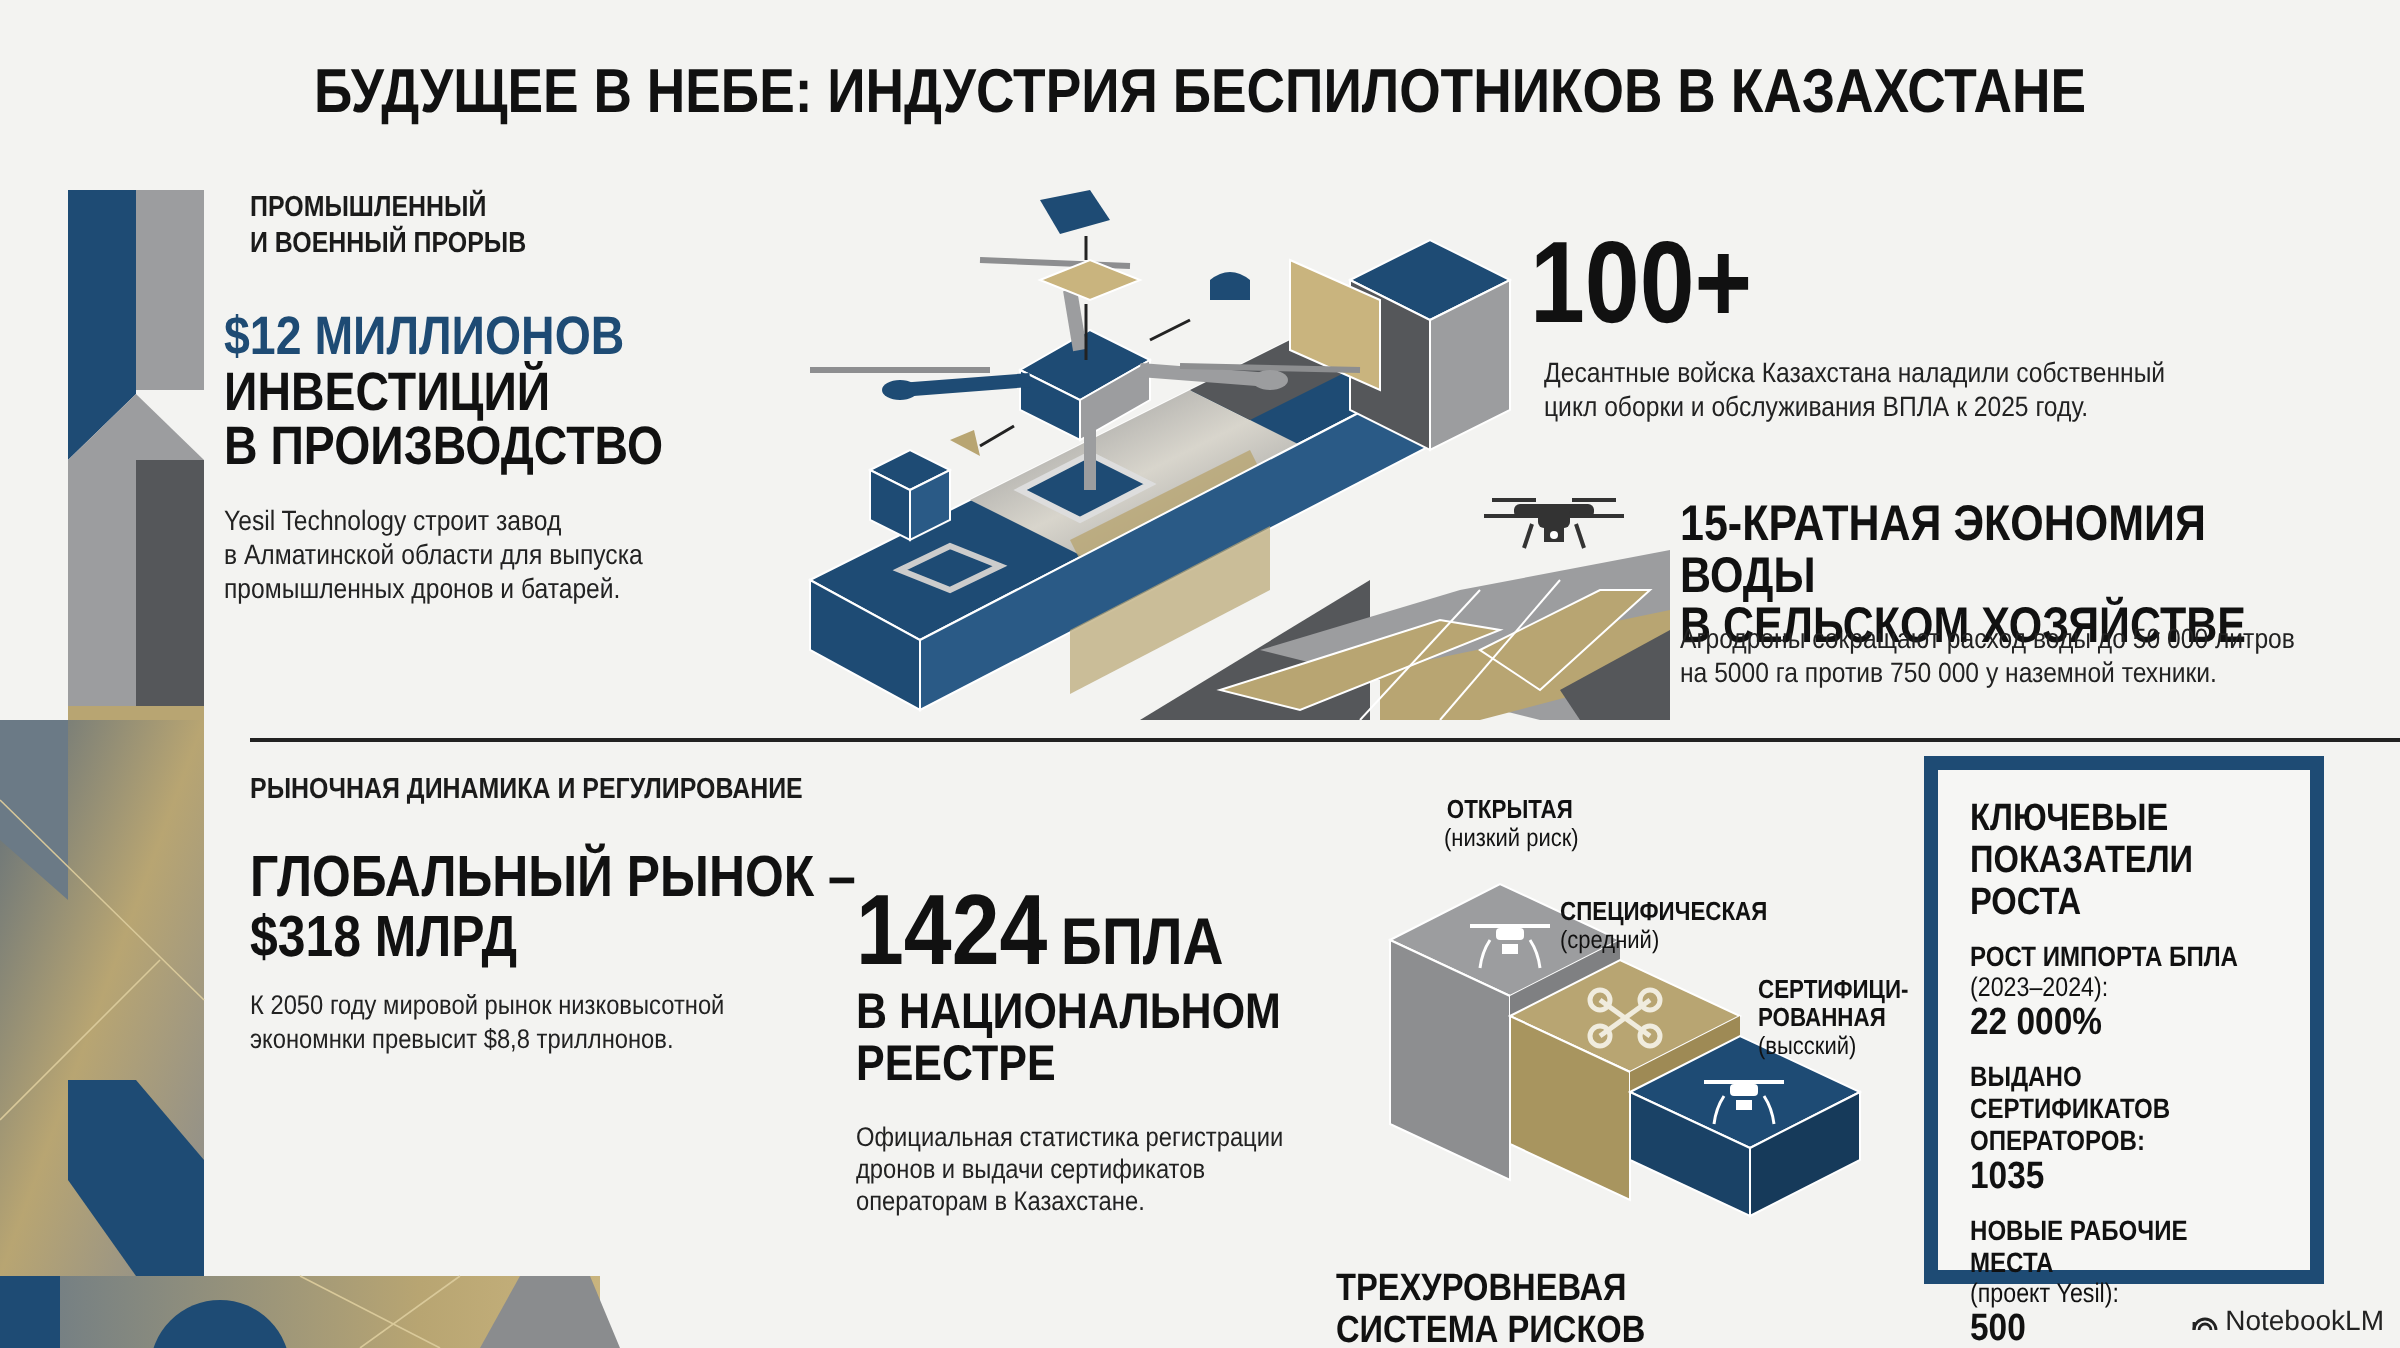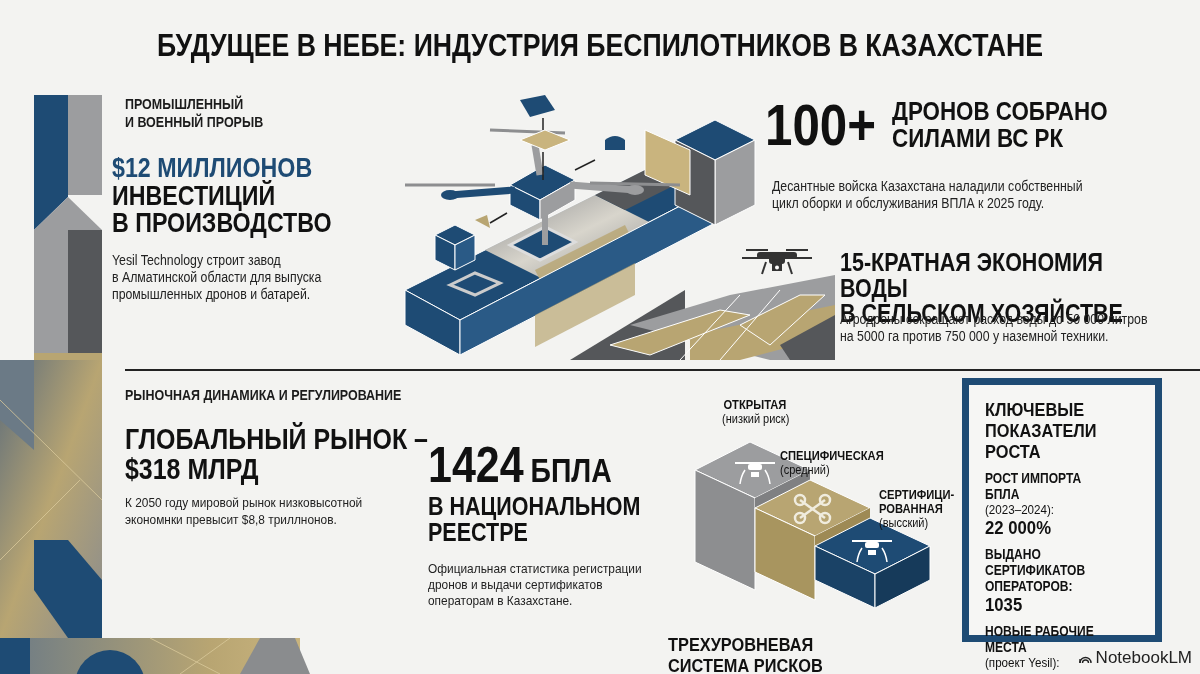--- a/index.html
+++ b/index.html
@@ -4,28 +4,28 @@
 <style>
   html,body{margin:0;padding:0;}
   body{width:1200px;height:674px;overflow:hidden;background:#f3f3f1;font-family:"Liberation Sans","DejaVu Sans",sans-serif;color:#111;position:relative;}
   .abs{position:absolute;}
   .title{left:0;top:28px;width:1200px;text-align:center;font-weight:700;font-size:31px;letter-spacing:0px;transform:scaleX(0.86);transform-origin:center;color:#111;}
   .kicker{font-weight:700;font-size:14.5px;line-height:18px;color:#1b1b1b;transform:scaleX(0.86);transform-origin:left;}
   .big{font-weight:700;line-height:1.02;transform:scaleX(0.86);transform-origin:left;}
   .body{font-size:14px;line-height:17px;color:#222;transform:scaleX(0.88);transform-origin:left;}
   .blue{color:#1e4b74;}
   .divider{left:125px;top:369px;width:1075px;height:2px;background:#222;}
-  .keybox{left:962px;top:378px;width:200px;height:264px;border:7px solid #1e4b74;background:#f6f6f4;box-sizing:border-box;padding:14px 16px 0 16px;}
+  .keybox{left:962px;top:378px;width:200px;height:264px;border:7px solid #1e4b74;background:#f6f6f4;box-sizing:border-box;padding:14px 0 0 16px;}
   .kb-title{font-weight:700;font-size:19px;line-height:21px;transform:scaleX(0.86);transform-origin:left;}
   .kb-label{font-weight:700;font-size:14px;line-height:16px;transform:scaleX(0.86);transform-origin:left;margin-top:8px;}
   .kb-sub{font-size:13.5px;line-height:15px;transform:scaleX(0.86);transform-origin:left;}
   .kb-val{font-weight:700;font-size:19px;line-height:21px;transform:scaleX(0.88);transform-origin:left;}
   .tier-label{font-weight:700;font-size:13px;line-height:14px;transform:scaleX(0.86);transform-origin:left;}
   .tier-sub{font-size:12.5px;line-height:14px;transform:scaleX(0.88);transform-origin:left;}
-  .brand{right:8px;bottom:6px;font-size:17px;color:#222;display:flex;align-items:center;gap:4px;}
+  .brand{right:8px;bottom:6px;font-size:14px;color:#222;display:flex;align-items:center;gap:4px;}
 </style>
 </head>
 <body>
 
 <div class="abs title">БУДУЩЕЕ В НЕБЕ: ИНДУСТРИЯ БЕСПИЛОТНИКОВ В КАЗАХСТАНЕ</div>
 
 <svg class="abs" style="left:0;top:95px" width="110" height="280">
   <polygon points="34,0 68,0 68,102 34,135" fill="#1e4b74"></polygon>
   <rect x="68" y="0" width="34" height="100" fill="#9c9d9f"></rect>
   <polygon points="34,135 68,102 102,135 102,260 34,260" fill="#9c9d9f"></polygon>
@@ -124,26 +124,22 @@
   <line x1="180" y1="85" x2="200" y2="75" stroke="#222" stroke-width="1.5"></line>
   <polygon points="80,135 92,130 95,143" fill="#b8a572"></polygon>
   <line x1="95" y1="138" x2="112" y2="128" stroke="#222" stroke-width="1.5"></line>
 
   <polygon points="40,150 60,140 80,150 60,160" fill="#1e4b74" stroke="#fff" stroke-width="1"></polygon>
   <polygon points="40,150 60,160 60,185 40,175" fill="#1e4b74" stroke="#fff" stroke-width="1"></polygon>
   <polygon points="60,160 80,150 80,175 60,185" fill="#2a5a86" stroke="#fff" stroke-width="1"></polygon>
   <polygon points="55,200 80,188 105,198 80,210" fill="none" stroke="#ccc" stroke-width="3"></polygon>
 </svg>
 
-<div class="abs" style="left:765px;top:95px;display:flex;align-items:center">
+<div class="abs" style="left:765px;top:112px;display:flex;">
   <div class="big" style="font-size:58px;transform:scaleX(0.85)">100+</div>
-  <div style="margin-left:-4px">
-    <div class="big" style="font-size:26px">ДРОНОВ СОБРАНО</div>
-    <div class="big" style="font-size:26px">СИЛАМИ ВС РК</div>
-  </div>
 </div>
 <div class="abs body" style="left:772px;top:178px">
   <div>Десантные войска Казахстана наладили собственный</div>
   <div>цикл оборки и обслуживания ВПЛА к 2025 году.</div>
 </div>
 
 <svg class="abs" style="left:570px;top:235px" width="265" height="125">
   <polygon points="0,125 115,55 115,125" fill="#55575a"></polygon>
   <polygon points="60,90 160,60 265,40 265,125 200,125" fill="#9c9d9f"></polygon>
   <polygon points="120,100 265,70 265,100 170,125 120,125" fill="#b8a572"></polygon>

